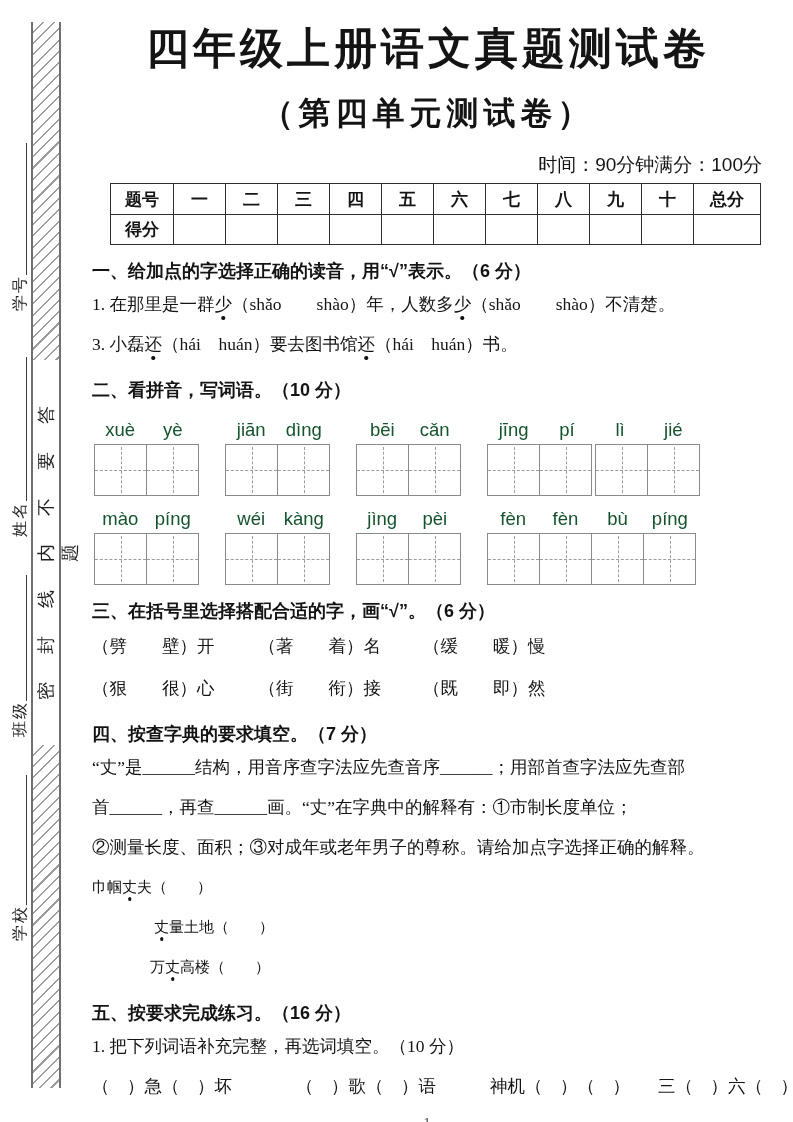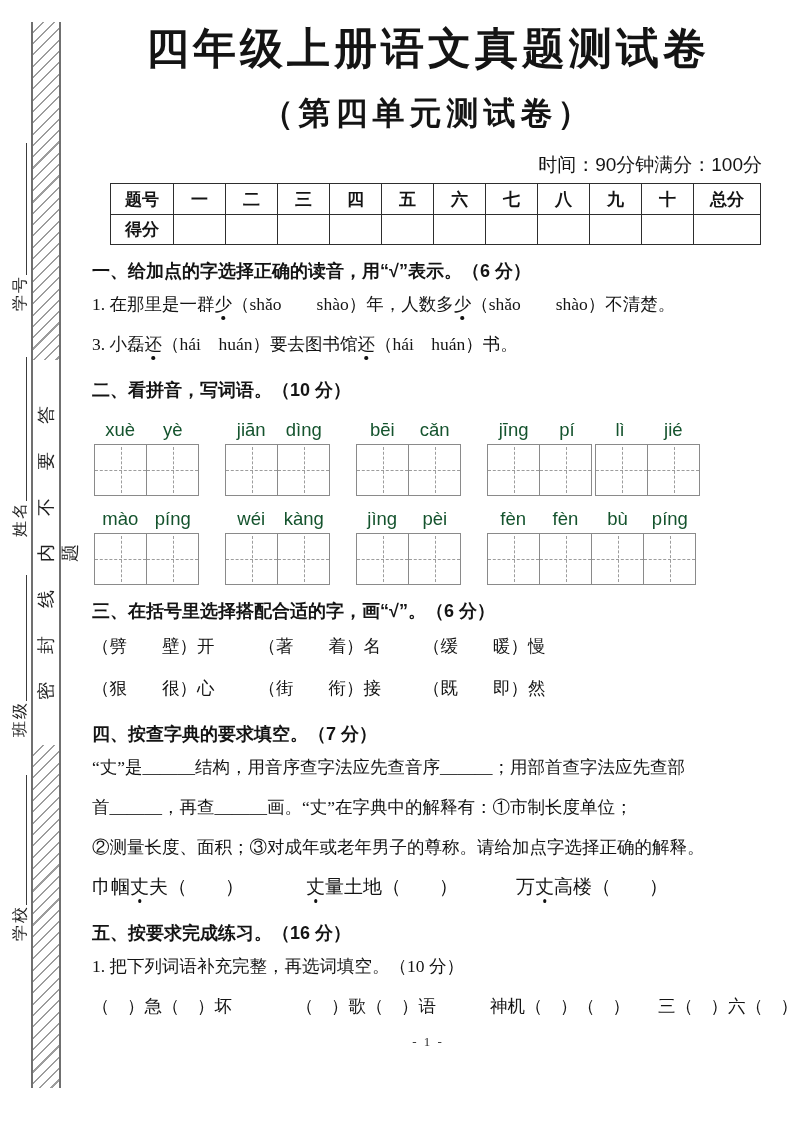--- a/index.html
+++ b/index.html
@@ -85,21 +85,21 @@
   }
   .cell::after{
     content:'';position:absolute;top:50%;left:0;right:0;border-top:1px dashed #9d9d9d;
   }
   
   .pair-row{display:flex;font-size:17.5px;line-height:40px;margin-top:2px;white-space:nowrap;}
   .pair-row .p2{margin-left:44px;}
   .pair-row .p3{margin-left:42px;}
   
   .dict-line{font-size:17.5px;line-height:40px;white-space:nowrap;}
-  .phrase-row{display:flex;font-size:19px;line-height:40px;white-space:nowrap;}
+  .phrase-row{display:flex;font-size:15px;line-height:40px;white-space:nowrap;flex-direction:column;}
   .phrase-row .ph2{margin-left:62px;}
   .phrase-row .ph3{margin-left:58px;}
   
   .blank-row{display:flex;font-size:17.5px;line-height:40px;white-space:nowrap;}
   .blank-row .b2{margin-left:64px;}
   .blank-row .b3{margin-left:54px;}
   .blank-row .b4{margin-left:28px;}
   .footer{margin-top:8px;text-align:center;font-size:13px;color:#333;letter-spacing:2px;}
 </style>
 </head>

